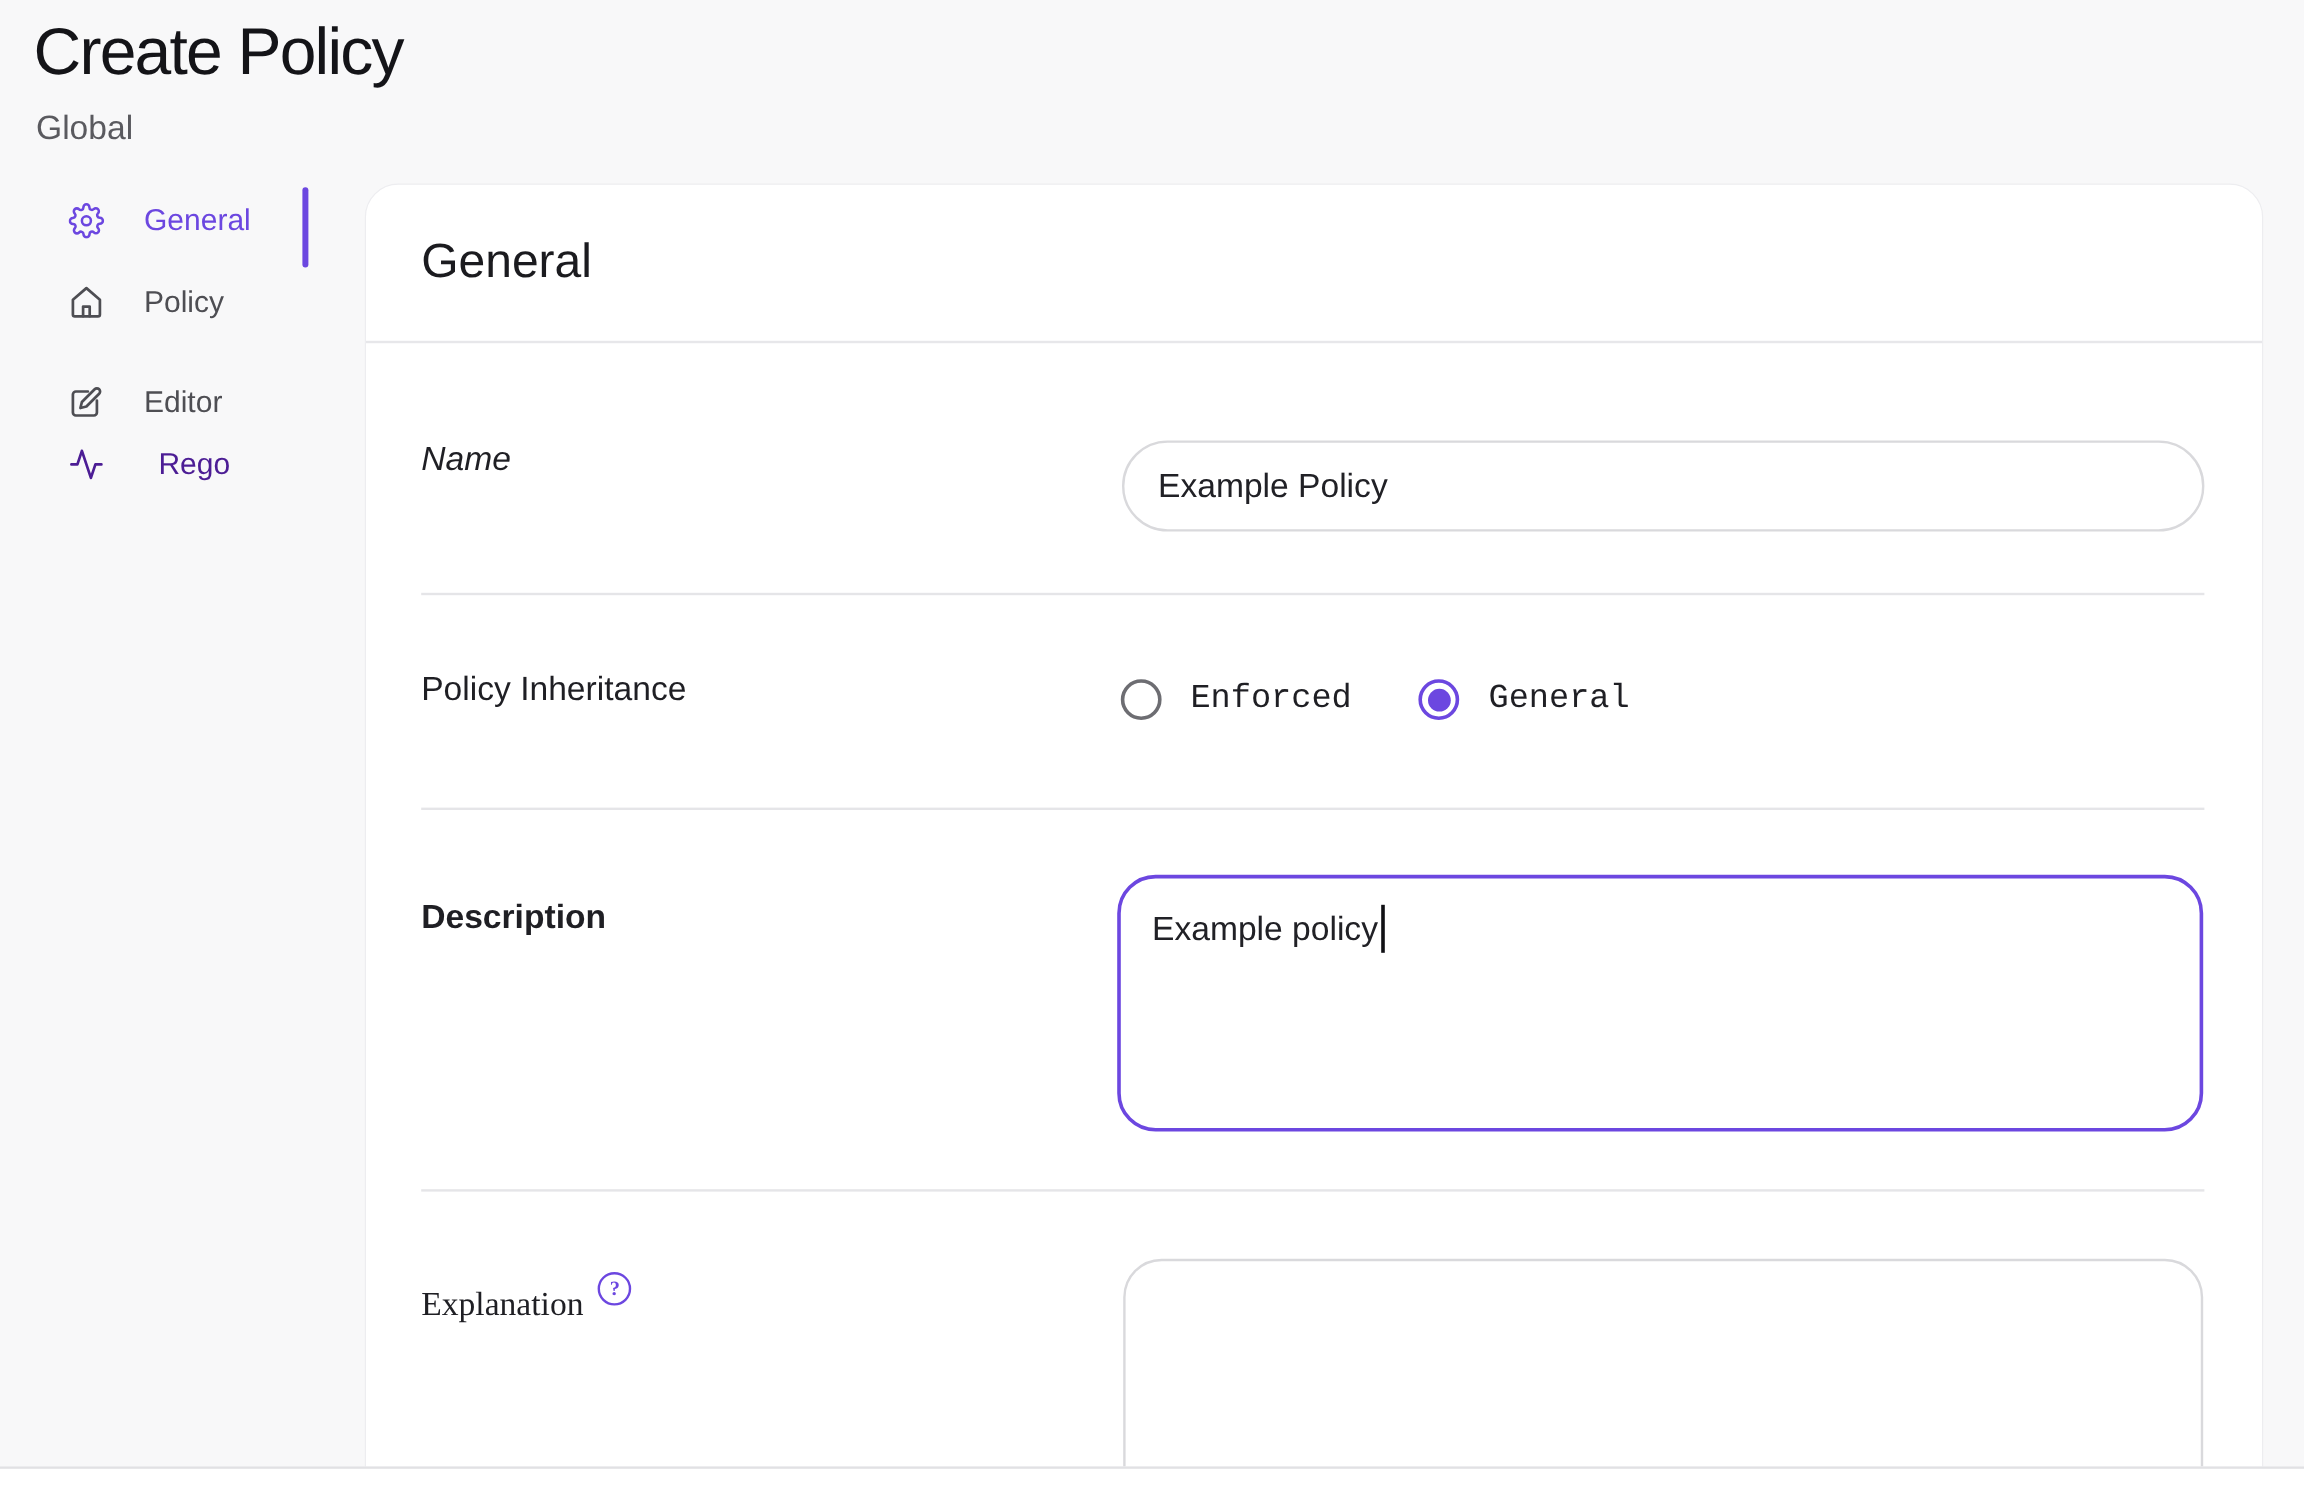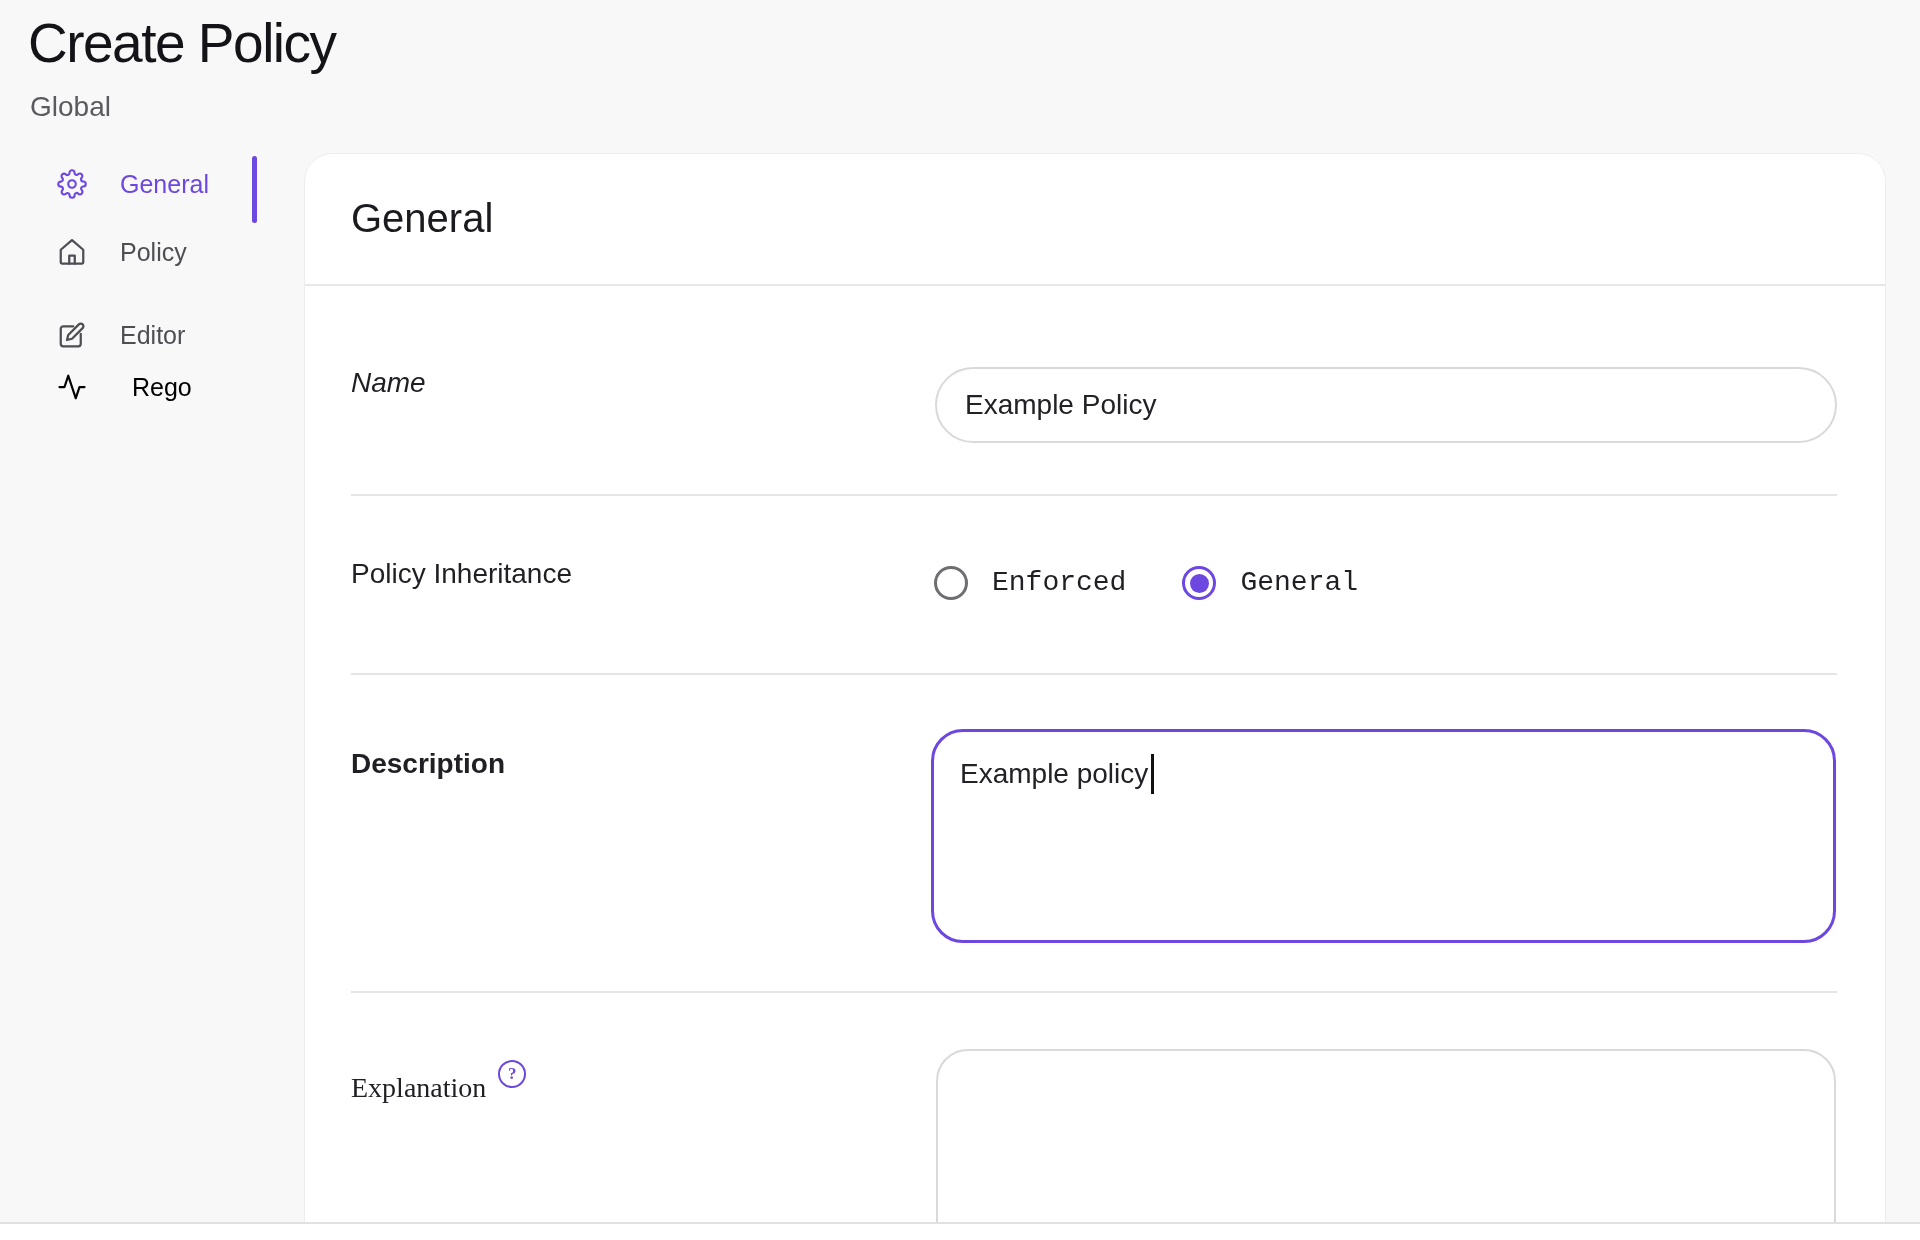--- a/index.html
+++ b/index.html
@@ -11,21 +11,21 @@
     letter-spacing:-1.5px;color:#141418;line-height:1.15;}
   .page-subtitle{position:absolute;left:30px;top:92px;font-size:28px;color:#5a5a5f;line-height:1.1;}
 
   
   .sidebar-item{position:absolute;left:56px;display:flex;align-items:center;gap:32px;height:38px;cursor:pointer;}
   .sidebar-item .nav-icon{width:32px;height:32px;display:flex;align-items:center;justify-content:center;}
   .sidebar-item .nav-icon svg{width:30px;height:30px;}
   .sidebar-item .nav-label{font-size:25px;line-height:1;}
   .sidebar-item.active{color:var(--accent,#6C47E0);}
   .sidebar-item.default{color:#4e4e53;}
-  .sidebar-item.disabled{color:#000000;cursor:default;gap:44px;}
+  .sidebar-item.disabled{color:#4c1d95;cursor:default;gap:44px;}
   .nav-indicator{position:absolute;left:252px;top:156px;width:5px;height:67px;border-radius:3px;
     background:var(--accent,#6C47E0);}
 
   
   .card{position:absolute;left:304px;top:153px;width:1582px;height:1110px;background:#ffffff;
     border:1px solid #ededf0;border-radius:28px;box-sizing:border-box;}
   .card-heading{position:absolute;left:46px;top:42px;font-size:40px;color:#1b1b1f;line-height:1.1;}
   .card-header-divider{position:absolute;left:0;right:0;top:130px;height:2px;background:#e7e7ea;}
   .row-divider{position:absolute;left:46px;width:1486px;height:2px;background:#e5e5e8;}
   .divider-1{top:340px;}

